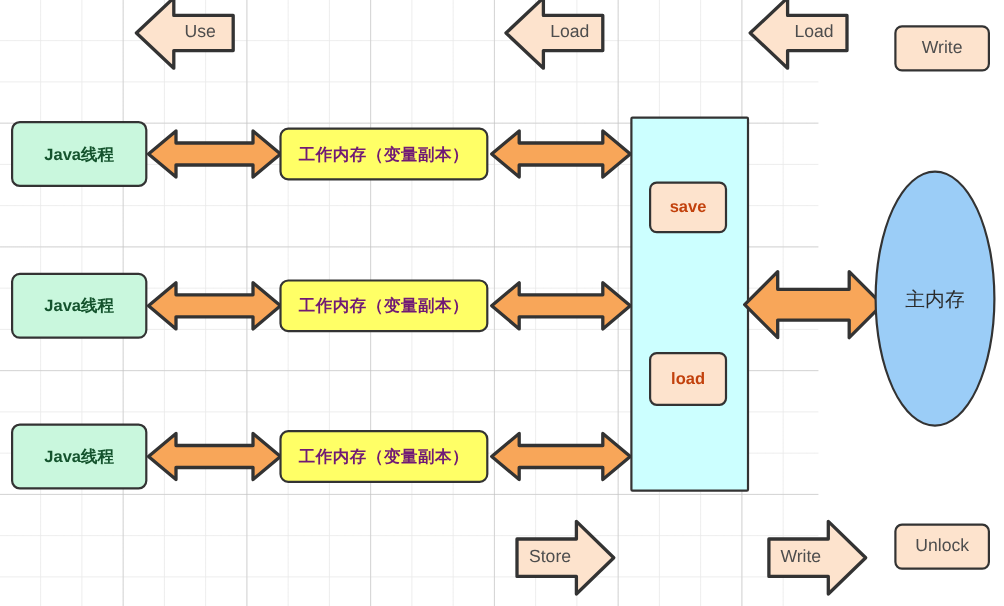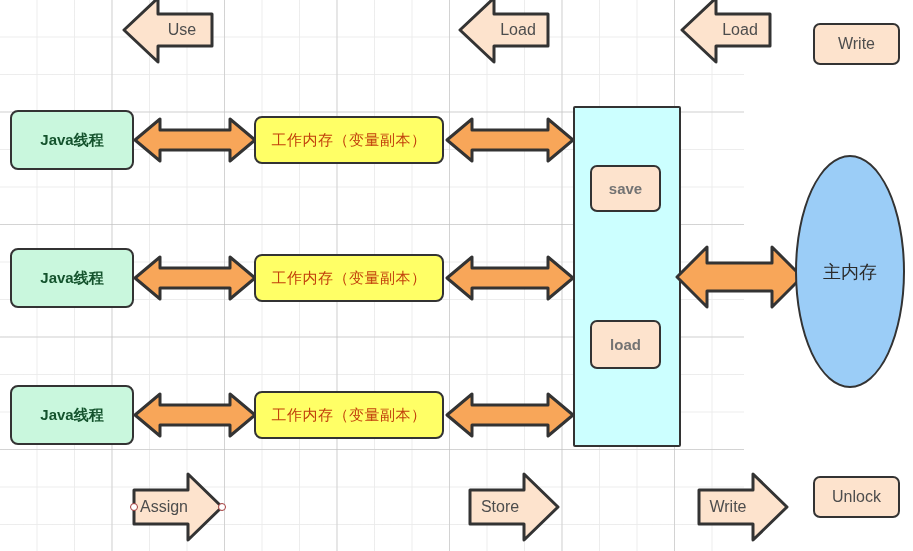--- a/index.html
+++ b/index.html
@@ -20,28 +20,28 @@
     background-position:-1px -1px,-1px -1px,-1px -1px,-1px -1px;
   }
   .node{position:absolute;box-sizing:border-box;display:flex;align-items:center;justify-content:center;}
 
   .thread-box{
     background:#c9f7dd;border:2.5px solid #333333;border-radius:8px;
     color:#14532d;font-weight:bold;font-size:15px;
   }
   .wm-box{
     background:#ffff66;border:2.5px solid #333333;border-radius:8px;
-    color:#c2410c;font-weight:normal;font-size:15px;letter-spacing:.5px;
+    color:#701a75;font-weight:bold;font-size:15px;letter-spacing:.5px;
   }
   .cyan-col{
     background:#ccffff;border:2.5px solid #333333;border-radius:2px;
   }
   .sl-box{
     background:#fde3cd;border:2.5px solid #333333;border-radius:7px;
-    color:#737373;font-weight:bold;font-size:15px;text-align:right;
+    color:#c2410c;font-weight:bold;font-size:15px;text-align:right;
   }
   .ellipse{
     background:#9bcdf7;border:2.5px solid #333333;border-radius:50%;
     color:#2b2b2b;font-size:18px;
   }
   .tag-box{
     background:#fde3cd;border:2.5px solid #333333;border-radius:7px;
     color:#4d4d4d;font-size:16px;
   }
 
@@ -158,28 +158,20 @@
   <div class="node wm-box" style="left:254px;top:391px;width:190px;height:48px;">
     <span>工作内存（变量副本）</span>
   </div>
 
   <div style="position:absolute;left:444px;top:391px;width:132px;height:48px;">
     <svg class="arrow-svg" width="132" height="48" viewBox="0 0 132 48">
       <polygon points="3,24 28,3 28,14 104,14 104,3 129,24 104,45 104,34 28,34 28,45" fill="#f8a659" stroke="#333333" stroke-width="3" stroke-linejoin="round"></polygon>
     </svg>
   </div>
 
-  <div style="position:absolute;left:132px;top:468px;width:92px;height:78px;">
-    <svg class="arrow-svg" width="92" height="78" viewBox="0 0 92 78">
-      <polygon points="90,39 56,6 56,22 2,22 2,56 56,56 56,72" fill="#fde3cd" stroke="#333333" stroke-width="3" stroke-linejoin="round"></polygon>
-    </svg>
-    <div class="arrow-lbl" style="left:4px;top:22px;width:56px;height:34px;">Assign</div>
-    <div class="handle" style="left:-2px;top:35px;"></div>
-    <div class="handle" style="left:86px;top:35px;"></div>
-  </div>
 
   <div style="position:absolute;left:468px;top:468px;width:92px;height:78px;">
     <svg class="arrow-svg" width="92" height="78" viewBox="0 0 92 78">
       <polygon points="90,39 56,6 56,22 2,22 2,56 56,56 56,72" fill="#fde3cd" stroke="#333333" stroke-width="3" stroke-linejoin="round"></polygon>
     </svg>
     <div class="arrow-lbl" style="left:4px;top:22px;width:56px;height:34px;">Store</div>
   </div>
 
   <div style="position:absolute;left:697px;top:468px;width:92px;height:78px;">
     <svg class="arrow-svg" width="92" height="78" viewBox="0 0 92 78">

